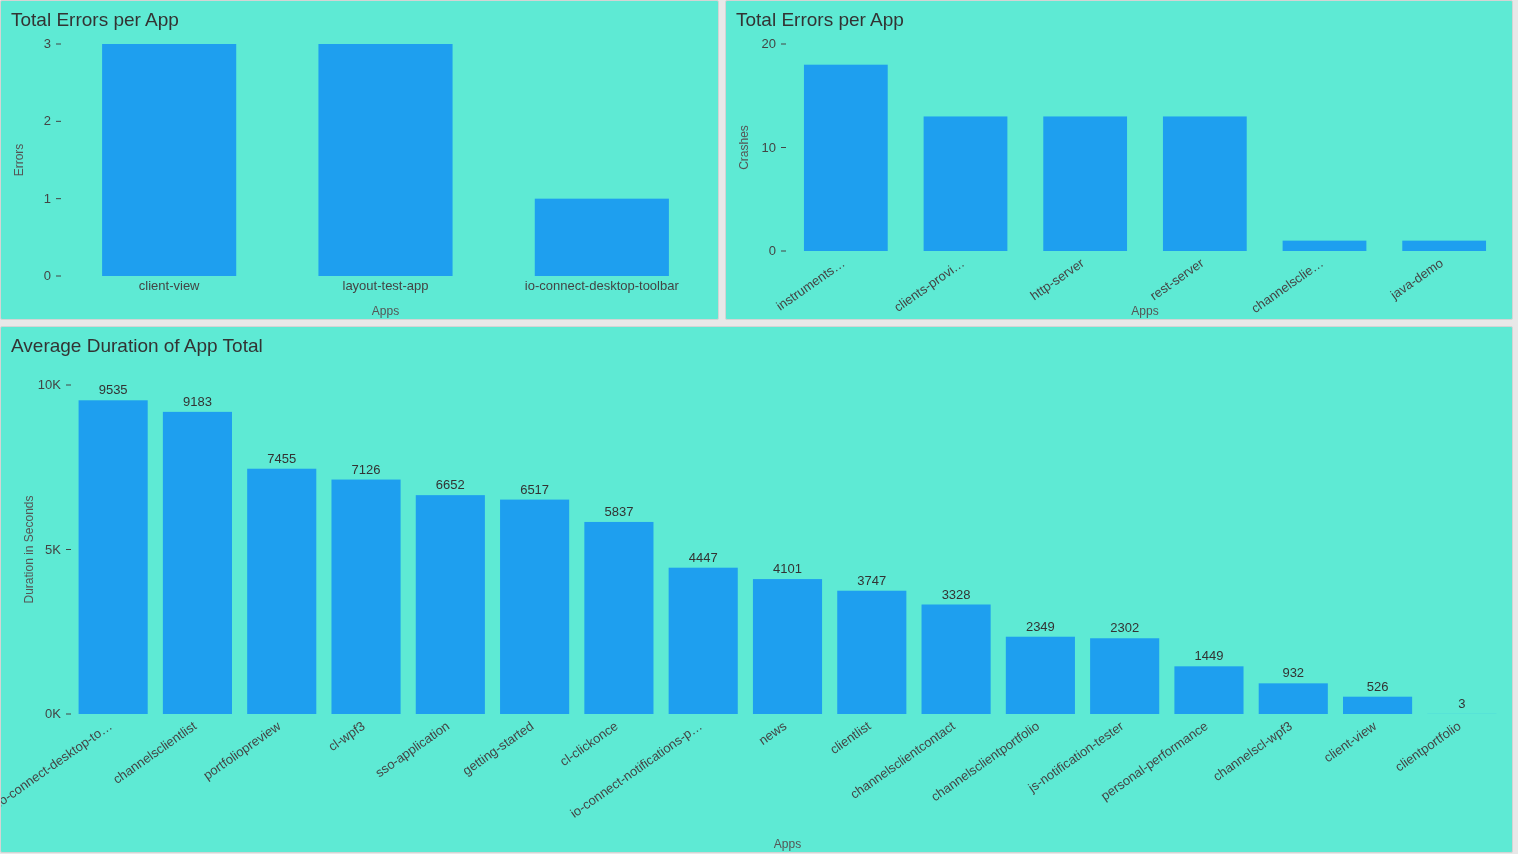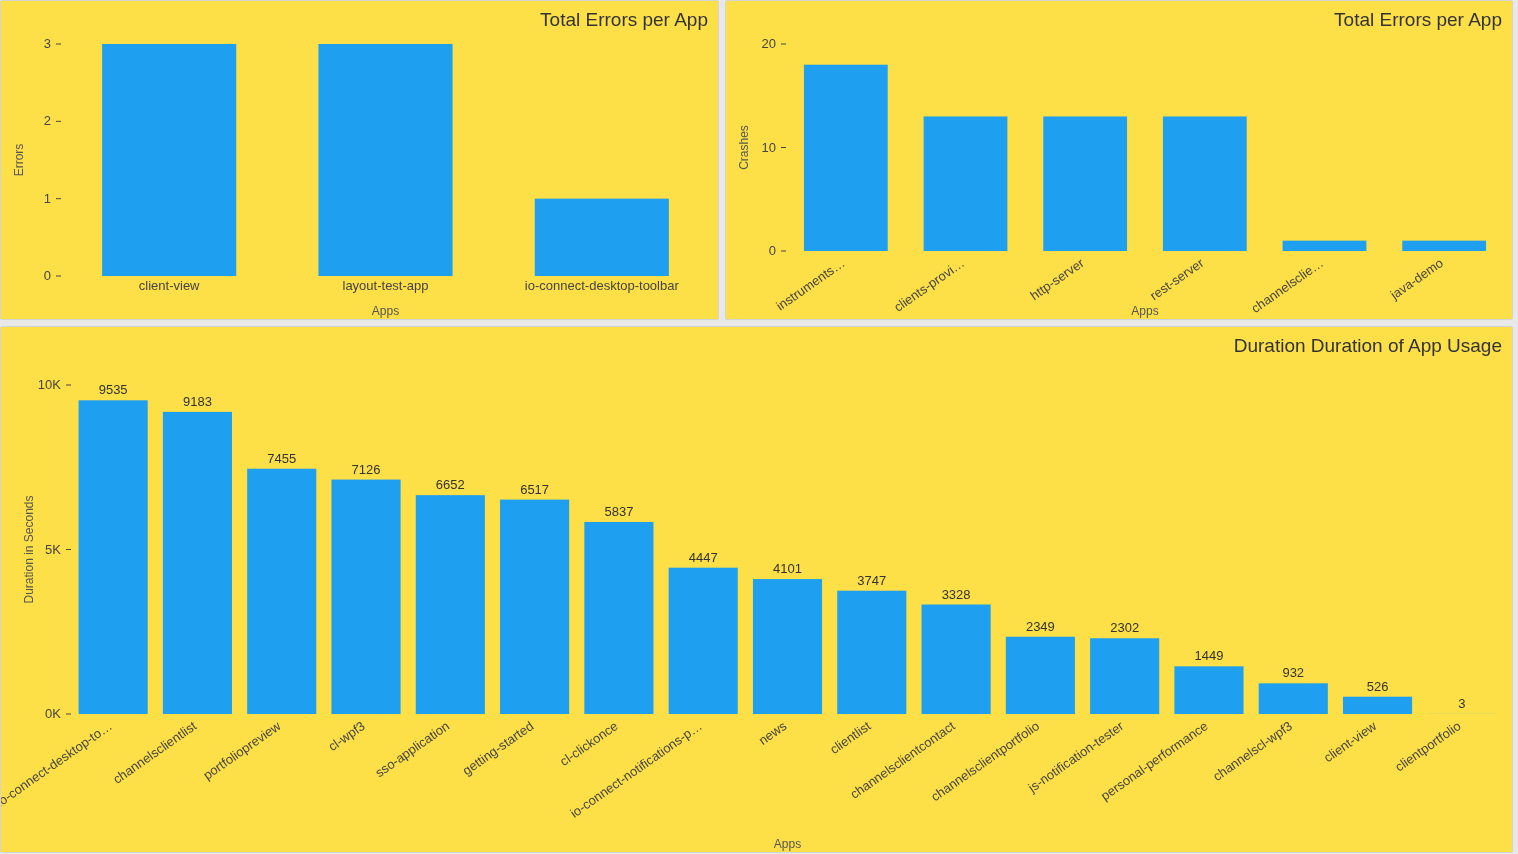--- a/index.html
+++ b/index.html
@@ -14,27 +14,26 @@
   }
   .dash {
     display: grid;
     grid-template-columns: 719px 788px;
     grid-template-rows: 320px 527px;
     gap: 6px;
     padding: 0;
     box-sizing: border-box;
   }
   .panel {
-    background: #fde047;
+    background: #5eead4;
     border: 1px solid #d4d4d4;
     border-radius: 2px;
     position: relative;
     box-sizing: border-box;
     overflow: hidden;
-    text-align: right;
   }
   .panel-title {
     font-size: 19px;
     font-weight: 400;
     color: #333;
     padding: 8px 10px 2px 10px;
   }
   .panel-big {
     grid-column: 1 / span 2;
   }
@@ -101,21 +100,21 @@
           <rect x="556.6166666666668" y="201.65" width="83.76666666666667" height="10.350000000000001" class="bar"></rect>
           <text x="0" y="0" class="tick-label-x" transform="translate(598.5000000000001,226) rotate(-35)">channelsclie…</text>
           <rect x="676.2833333333334" y="201.65" width="83.76666666666667" height="10.350000000000001" class="bar"></rect>
           <text x="0" y="0" class="tick-label-x" transform="translate(718.1666666666667,226) rotate(-35)">java-demo</text>
           <text x="419" y="276" class="axis-label">Apps</text>
         </svg>
     </div>
   </div>
 
   <div class="panel panel-big">
-    <div class="panel-title">Duration Duration of App Usage</div>
+    <div class="panel-title">Average Duration of App Total</div>
     <div class="chart-area">
       <svg id="svg-duration" width="1513" height="489">
           <line x1="65" y1="349" x2="70" y2="349" class="tick-line"></line>
           <text x="60" y="353" class="tick-label" text-anchor="end">0K</text>
           <line x1="65" y1="184.5" x2="70" y2="184.5" class="tick-line"></line>
           <text x="60" y="188.5" class="tick-label" text-anchor="end">5K</text>
           <line x1="65" y1="20" x2="70" y2="20" class="tick-line"></line>
           <text x="60" y="24" class="tick-label" text-anchor="end">10K</text>
           <text x="0" y="0" class="axis-label" transform="translate(32,184.5) rotate(-90)">Duration in Seconds</text>
           <rect x="77.5864705882353" y="35.29849999999999" width="69.12117647058824" height="313.7015" class="bar"></rect>

